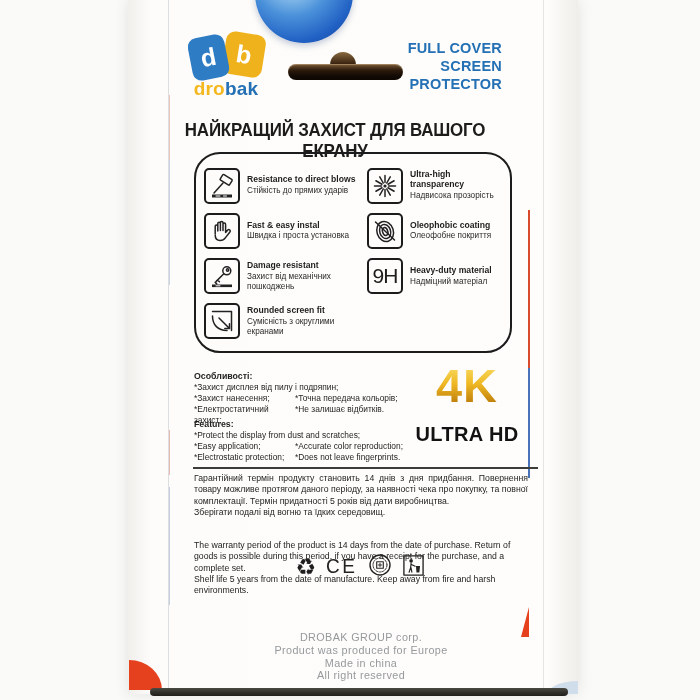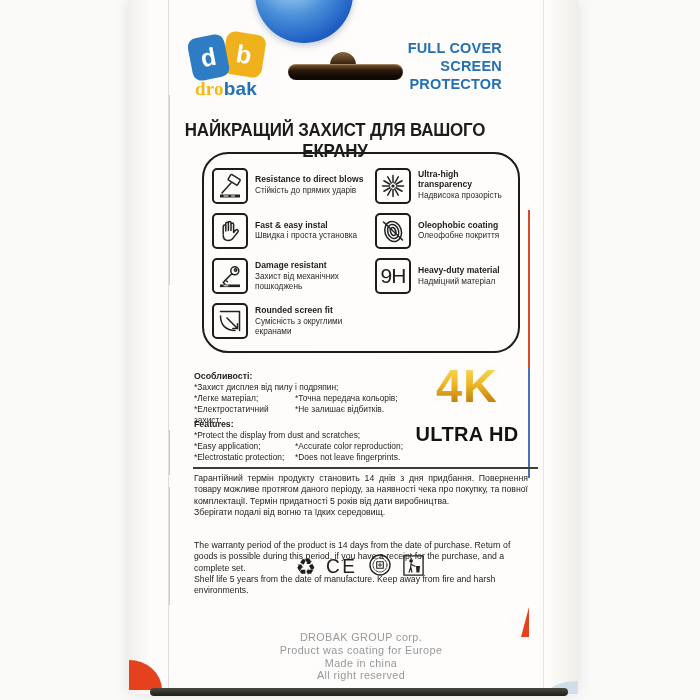--- a/index.html
+++ b/index.html
@@ -21,33 +21,33 @@
   .slot-bar{position:absolute;left:288px;top:64px;width:115px;height:16px;border-radius:8px;
             background:linear-gradient(180deg,#7a5a36 0%,#2c1a0c 40%,#120a04 75%,#0d0602 100%);
             box-shadow:inset 0 1px 1px rgba(255,230,190,0.35);}
   
   .logo-square{position:absolute;border-radius:9px;display:flex;align-items:center;justify-content:center;}
   .sq-blue{left:190px;top:36px;width:37px;height:43px;background:#2e7cc3;transform:rotate(-11deg);z-index:2;}
   .sq-yellow{left:224px;top:33px;width:40px;height:43px;background:#f0b21c;transform:rotate(9deg);z-index:1;}
   .logo-square span{color:#fff;font-size:25px;font-weight:700;line-height:1;}
   .wordmark{position:absolute;left:184px;top:78px;width:84px;text-align:center;
             font-size:19px;font-weight:700;letter-spacing:0.2px;z-index:3;}
-  .wm-dro{color:#f3b81d;font-family:Liberation Serif, serif;} .wm-bak{color:#2470b5;}
+  .wm-dro{color:#f3b81d;} .wm-bak{color:#2470b5;}
   
   .ptype{position:absolute;left:368px;top:39px;width:134px;text-align:right;color:#2470b5;
          font-size:14.5px;font-weight:700;line-height:18px;letter-spacing:0.2px;}
   
   .headline{position:absolute;left:150px;top:120px;width:370px;text-align:center;
             font-size:18px;font-weight:700;letter-spacing:-0.2px;transform:scaleX(0.94);
             color:#1c1c1a;}
   
   .panel{position:absolute;left:194px;top:152px;width:318px;height:201px;box-sizing:border-box;
          border:2px solid #1c1c1c;border-radius:26px;
          display:grid;grid-auto-flow:column;grid-template-rows:repeat(4,1fr);
-         grid-template-columns:160px 1fr;padding:9px 4px 7px 8px;column-gap:3px;margin-left:8px;}
+         grid-template-columns:160px 1fr;padding:9px 4px 7px 8px;column-gap:3px;}
   .feat{display:flex;align-items:center;gap:7px;}
   .icon-box{width:36px;height:36px;flex:0 0 36px;box-sizing:border-box;border:2px solid #1c1c1c;
             border-radius:5px;display:flex;align-items:center;justify-content:center;}
   .feat-text{display:flex;flex-direction:column;gap:1px;}
   .feat-en{font-size:8.6px;font-weight:700;line-height:1.15;color:#1d1d1b;}
   .feat-uk{font-size:8.2px;line-height:1.18;color:#2a2a28;}
   .nineh{font-size:21px;font-weight:500;letter-spacing:-1px;color:#1d1d1b;}
   svg.licon{stroke:#222;fill:none;stroke-width:1.5;stroke-linecap:round;stroke-linejoin:round;}
   
   .spec-block{position:absolute;left:194px;width:332px;}
@@ -221,21 +221,21 @@
         <span class="feat-en">Heavy-duty material</span>
         <span class="feat-uk">Надміцний матеріал</span>
       </div>
     </div>
   </div>
 
   <div class="spec-block spec-uk">
     <div class="spec-title">Особливості:</div>
     <div class="spec-line">*Захист дисплея від пилу і подряпин;</div>
     <div class="spec-grid">
-      <span>*Легке матеріал;</span>
+      <span>*Захист нанесення;</span>
       <span>*Точна передача кольорів;</span>
       <span>*Електростатичний захист;</span>
       <span>*Не залишає відбитків.</span>
     </div>
   </div>
 
   <div class="spec-block spec-en">
     <div class="spec-title">Features:</div>
     <div class="spec-line">*Protect the display from dust and scratches;</div>
     <div class="spec-grid">
@@ -279,21 +279,21 @@
         <circle cx="9.5" cy="7.2" r="1.9" fill="#222" stroke="none"></circle>
         <path d="M9.5 9.4 l-0.5 5 M9.3 10.6 l4.4 2.1" stroke-width="1.2"></path>
         <path d="M9 14.4 l-1.6 4.6 M9.4 14.4 l0.9 4.6" stroke-width="1.2"></path>
         <path d="M14.6 12.6 h4.2 l-0.7 6.6 h-3 z" fill="#222" stroke="none"></path>
       </svg>
     </span>
   </div>
 
   <div class="footer">
     <div>DROBAK GROUP corp.</div>
-    <div>Product was coating for Europe</div>
+    <div>Product was produced for Europe</div>
     <div>Made in china</div>
     <div>All right reserved</div>
   </div>
 
   <div class="red-corner"></div>
   <div class="red-sliver"></div>
   <div class="blue-wedge"></div>
   <div class="bottom-bar"></div>
 </div>
 

